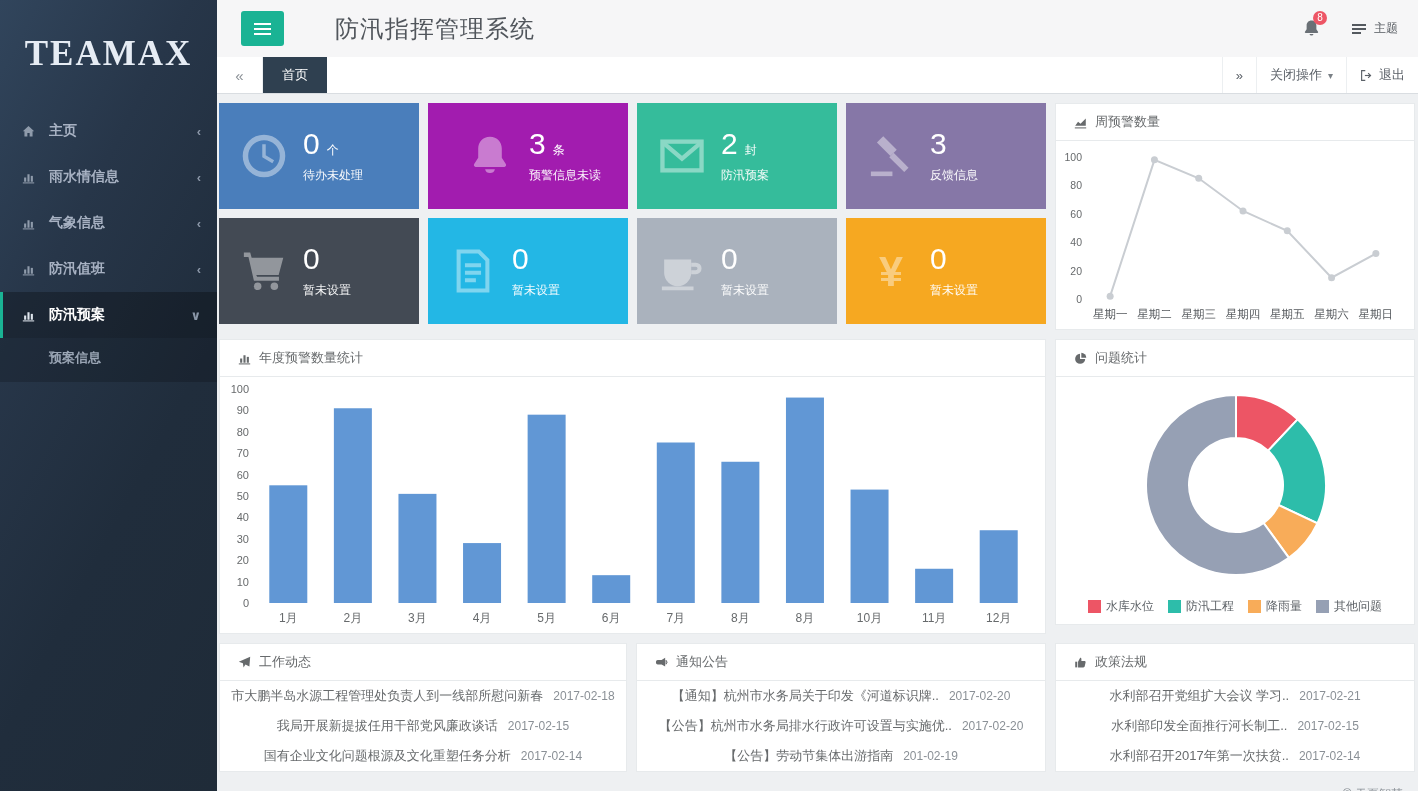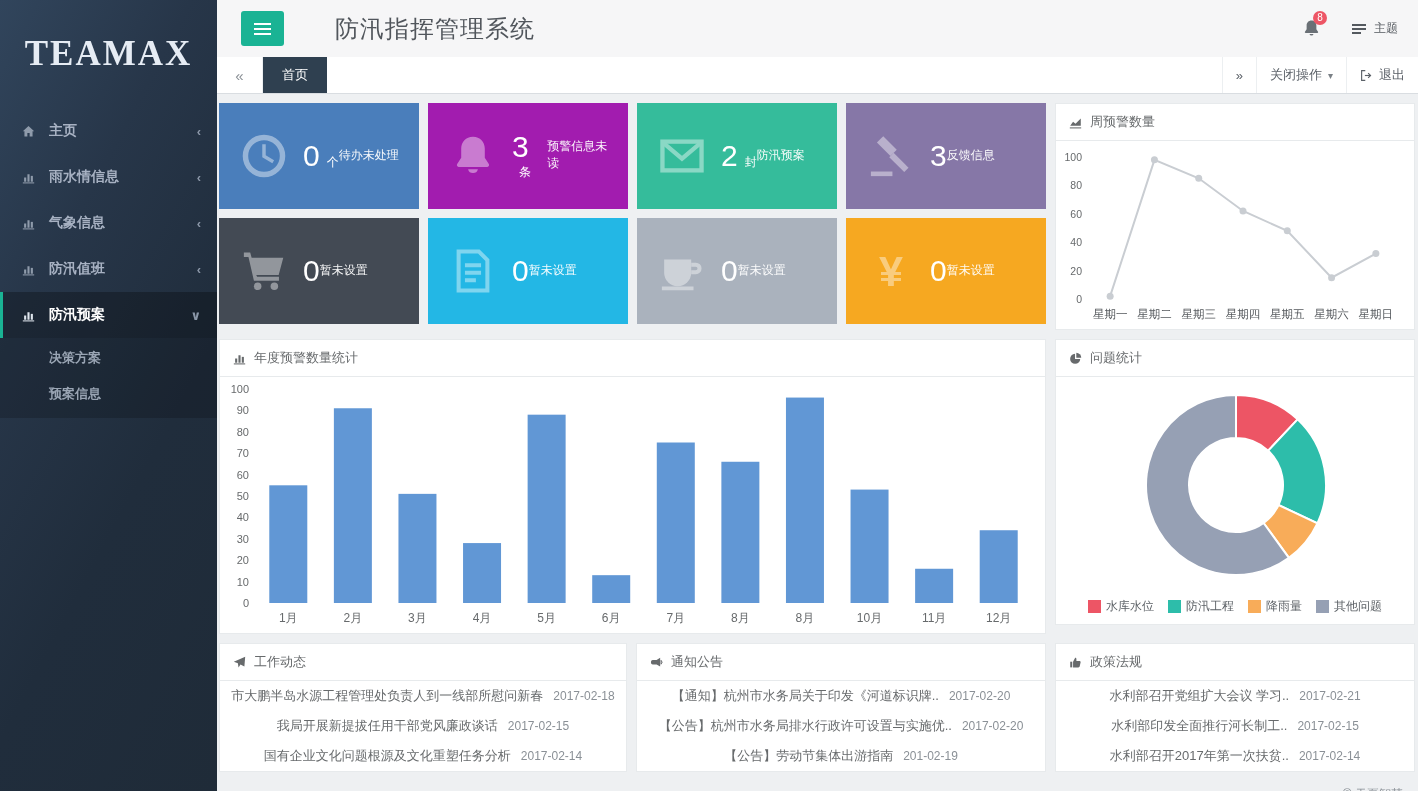--- a/index.html
+++ b/index.html
@@ -46,27 +46,27 @@
   
   .content{flex:1;padding:9px 3px 0 2px;position:relative;overflow:hidden}
   .cols{display:flex;gap:9px;margin-bottom:9px}
   .col-left{width:827px;flex:none}
   .col-right{width:360px;flex:none}
 
   .tiles{display:grid;grid-template-columns:repeat(4,1fr);gap:9px}
   .tile{height:106px;color:#fff;display:flex;align-items:center;gap:10px;padding:0 10px 0 16px;cursor:pointer}
   .tile-icon{width:58px;flex:none;display:flex;align-items:center;justify-content:center;color:#fff;opacity:.42}
   .tile-icon svg{width:46px;height:46px}
-  .tile-body{display:flex;flex-direction:row}
+  .tile-body{display:flex;flex-direction:column}
   .tile-num .n{font-size:30px;line-height:1.05}
   .tile-num .u{font-size:12px;margin-left:7px}
   .tile-label{font-size:12px;margin-top:7px;opacity:.95}
 
   .panel{background:#fff;border:1px solid #e7eaec}
-  .panel-h{height:37px;display:flex;align-items:center;gap:8px;padding:0 13px;border-bottom:1px solid #e7eaec;
+  .panel-h{height:37px;display:flex;align-items:center;gap:8px;padding:0 18px;border-bottom:1px solid #e7eaec;
     color:#676a6c;font-size:13px}
   .panel-h .ic-13{color:#676a6c}
   .panel-b{padding:2px 2px 0}
 
   .ic-13 svg{width:13px;height:13px;display:block}
   .ic-16 svg{width:16px;height:16px;display:block}
   .ic-18 svg{width:19px;height:19px;display:block}
 
   .news ul{list-style:none}
   .news li{display:flex;align-items:center;justify-content:center;padding:0 1px;height:30px;
@@ -139,21 +139,20 @@
               <path d="M1 14h14v1.3H1z"></path>
               <rect x="2.6" y="8" width="2.6" height="5.2"></rect>
               <rect x="6.7" y="4" width="2.6" height="9.2"></rect>
               <rect x="10.8" y="6" width="2.6" height="7.2"></rect>
             </svg>
           </span>
           <span class="lbl">防汛预案</span>
           <span class="chev">∨</span>
         </div>
         <div class="side-sub">
-          <div class="side-subitem">决策方案</div>
           <div class="side-subitem">预案信息</div>
         </div>
       </nav>
   </aside>
 
   <div class="main">
 
     <header class="topbar">
       <button class="hamburger">
         <span class="hb"></span>

